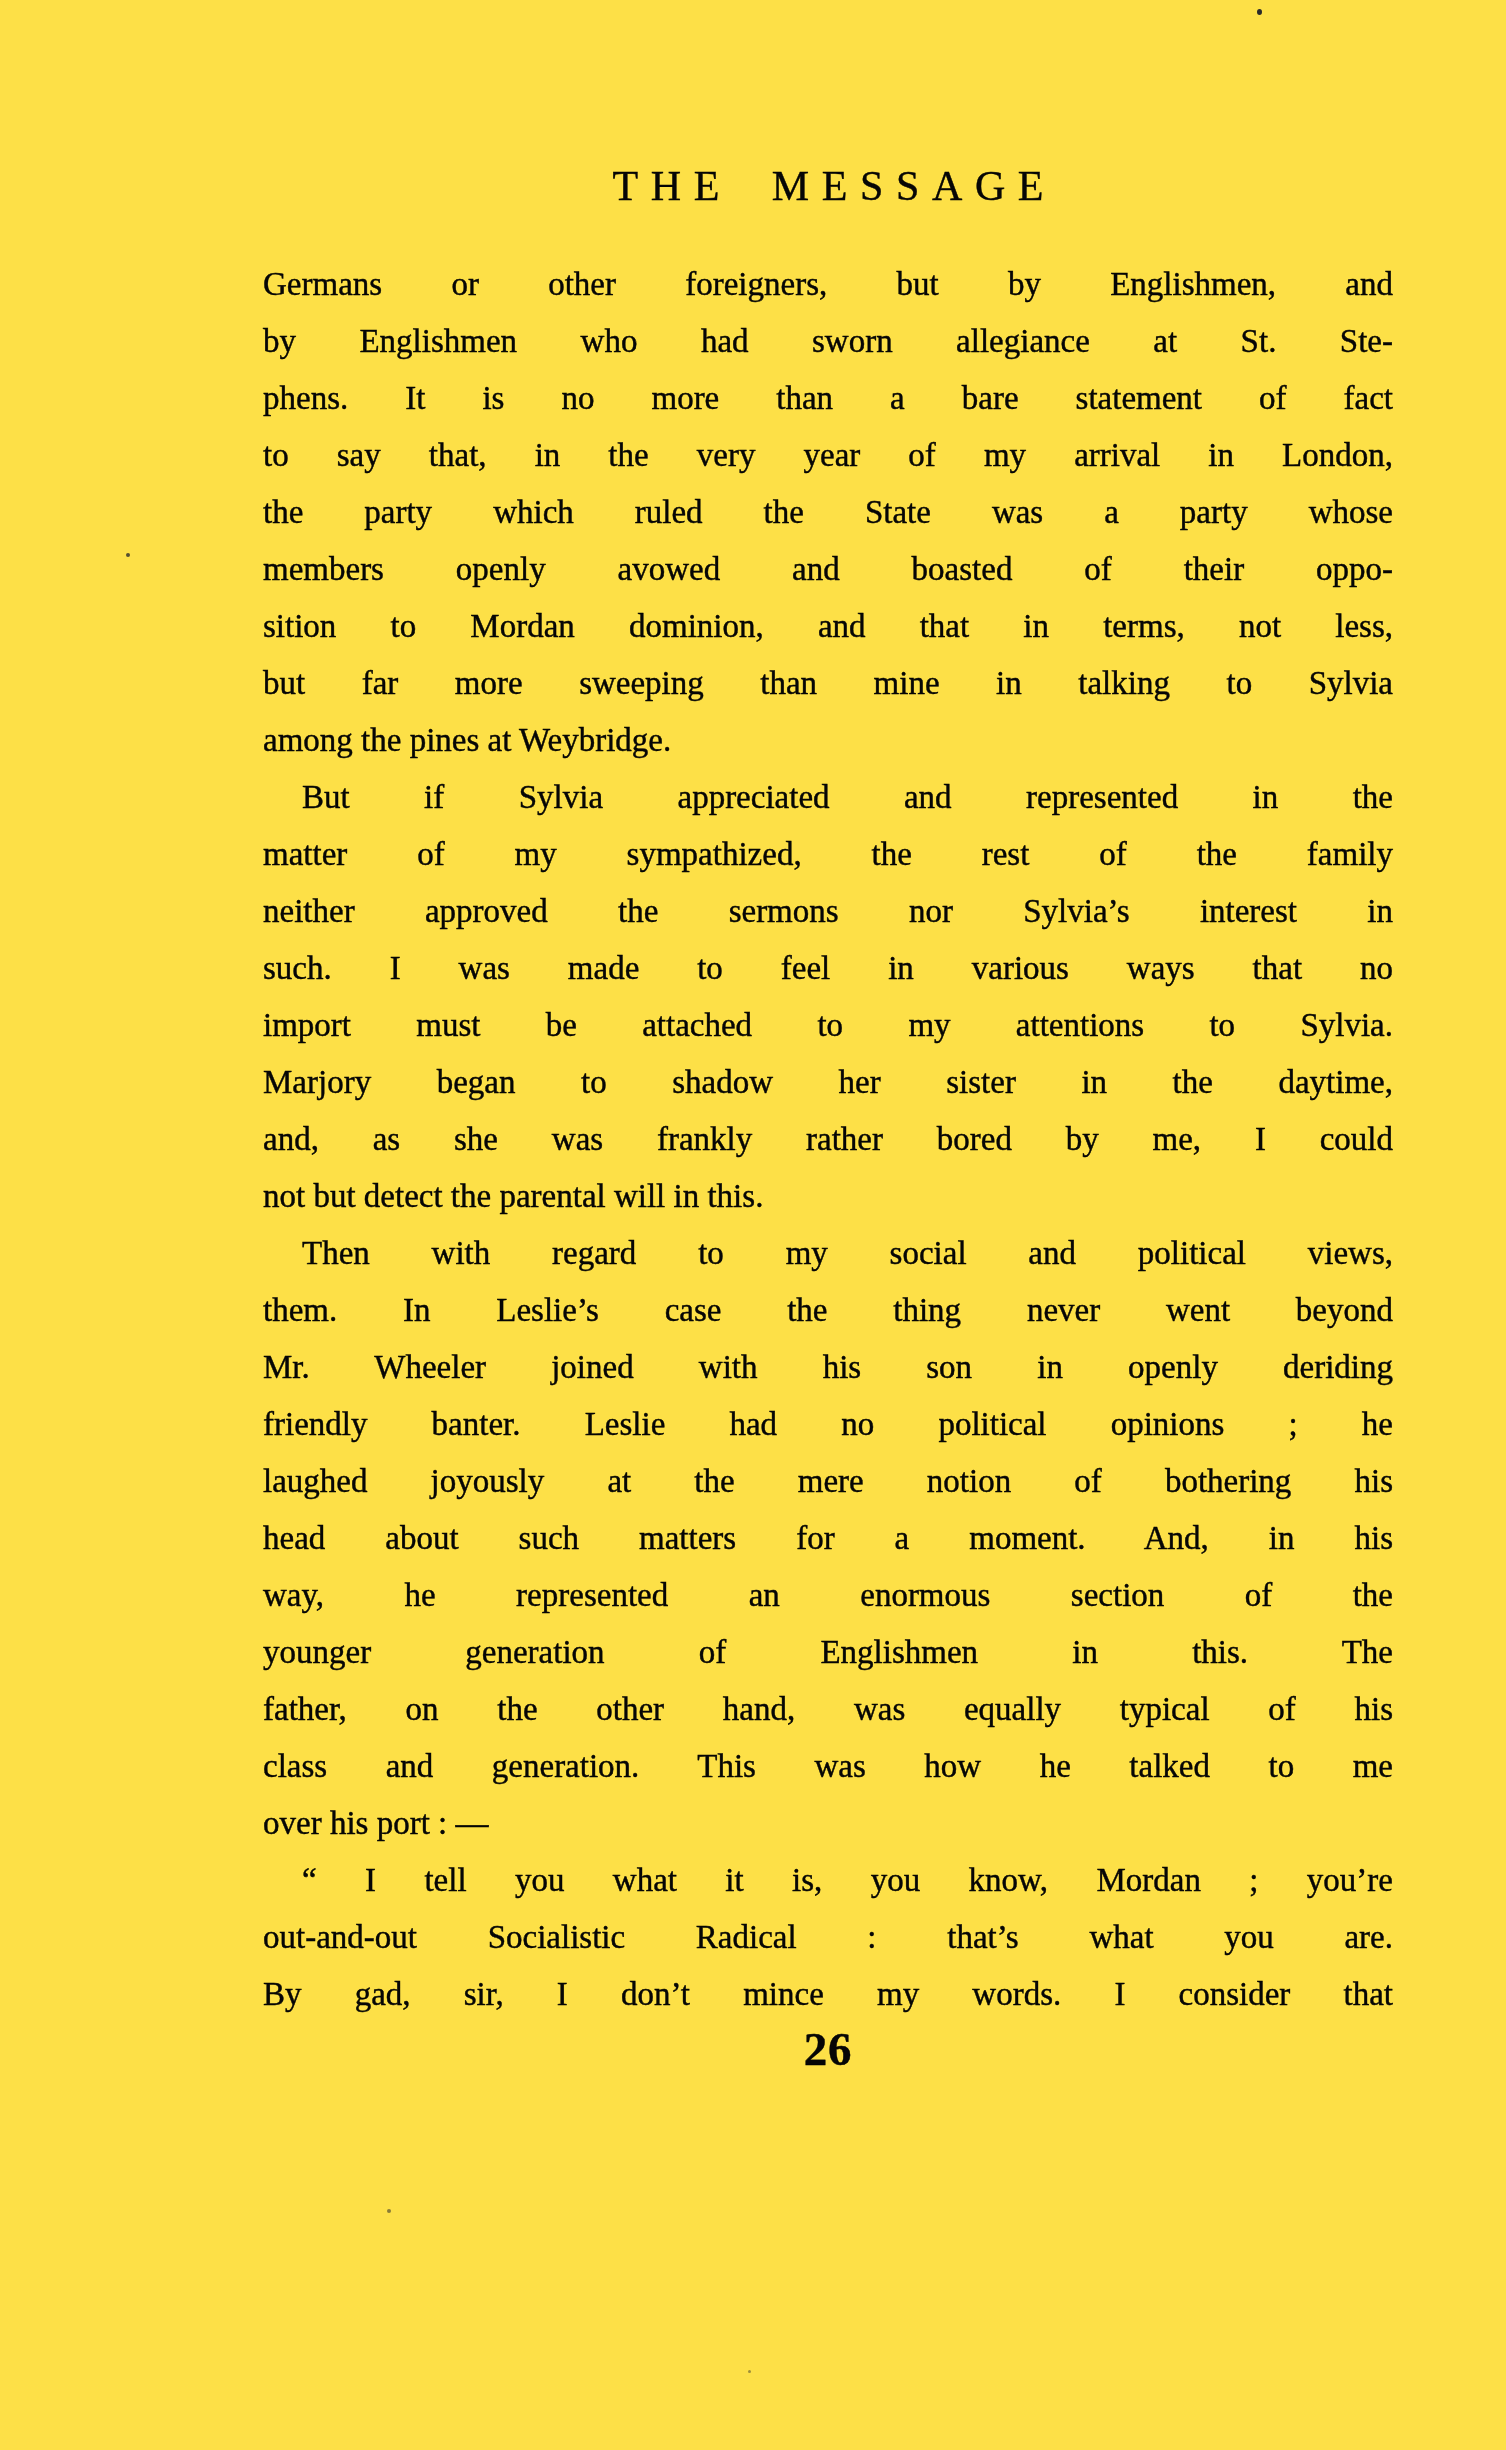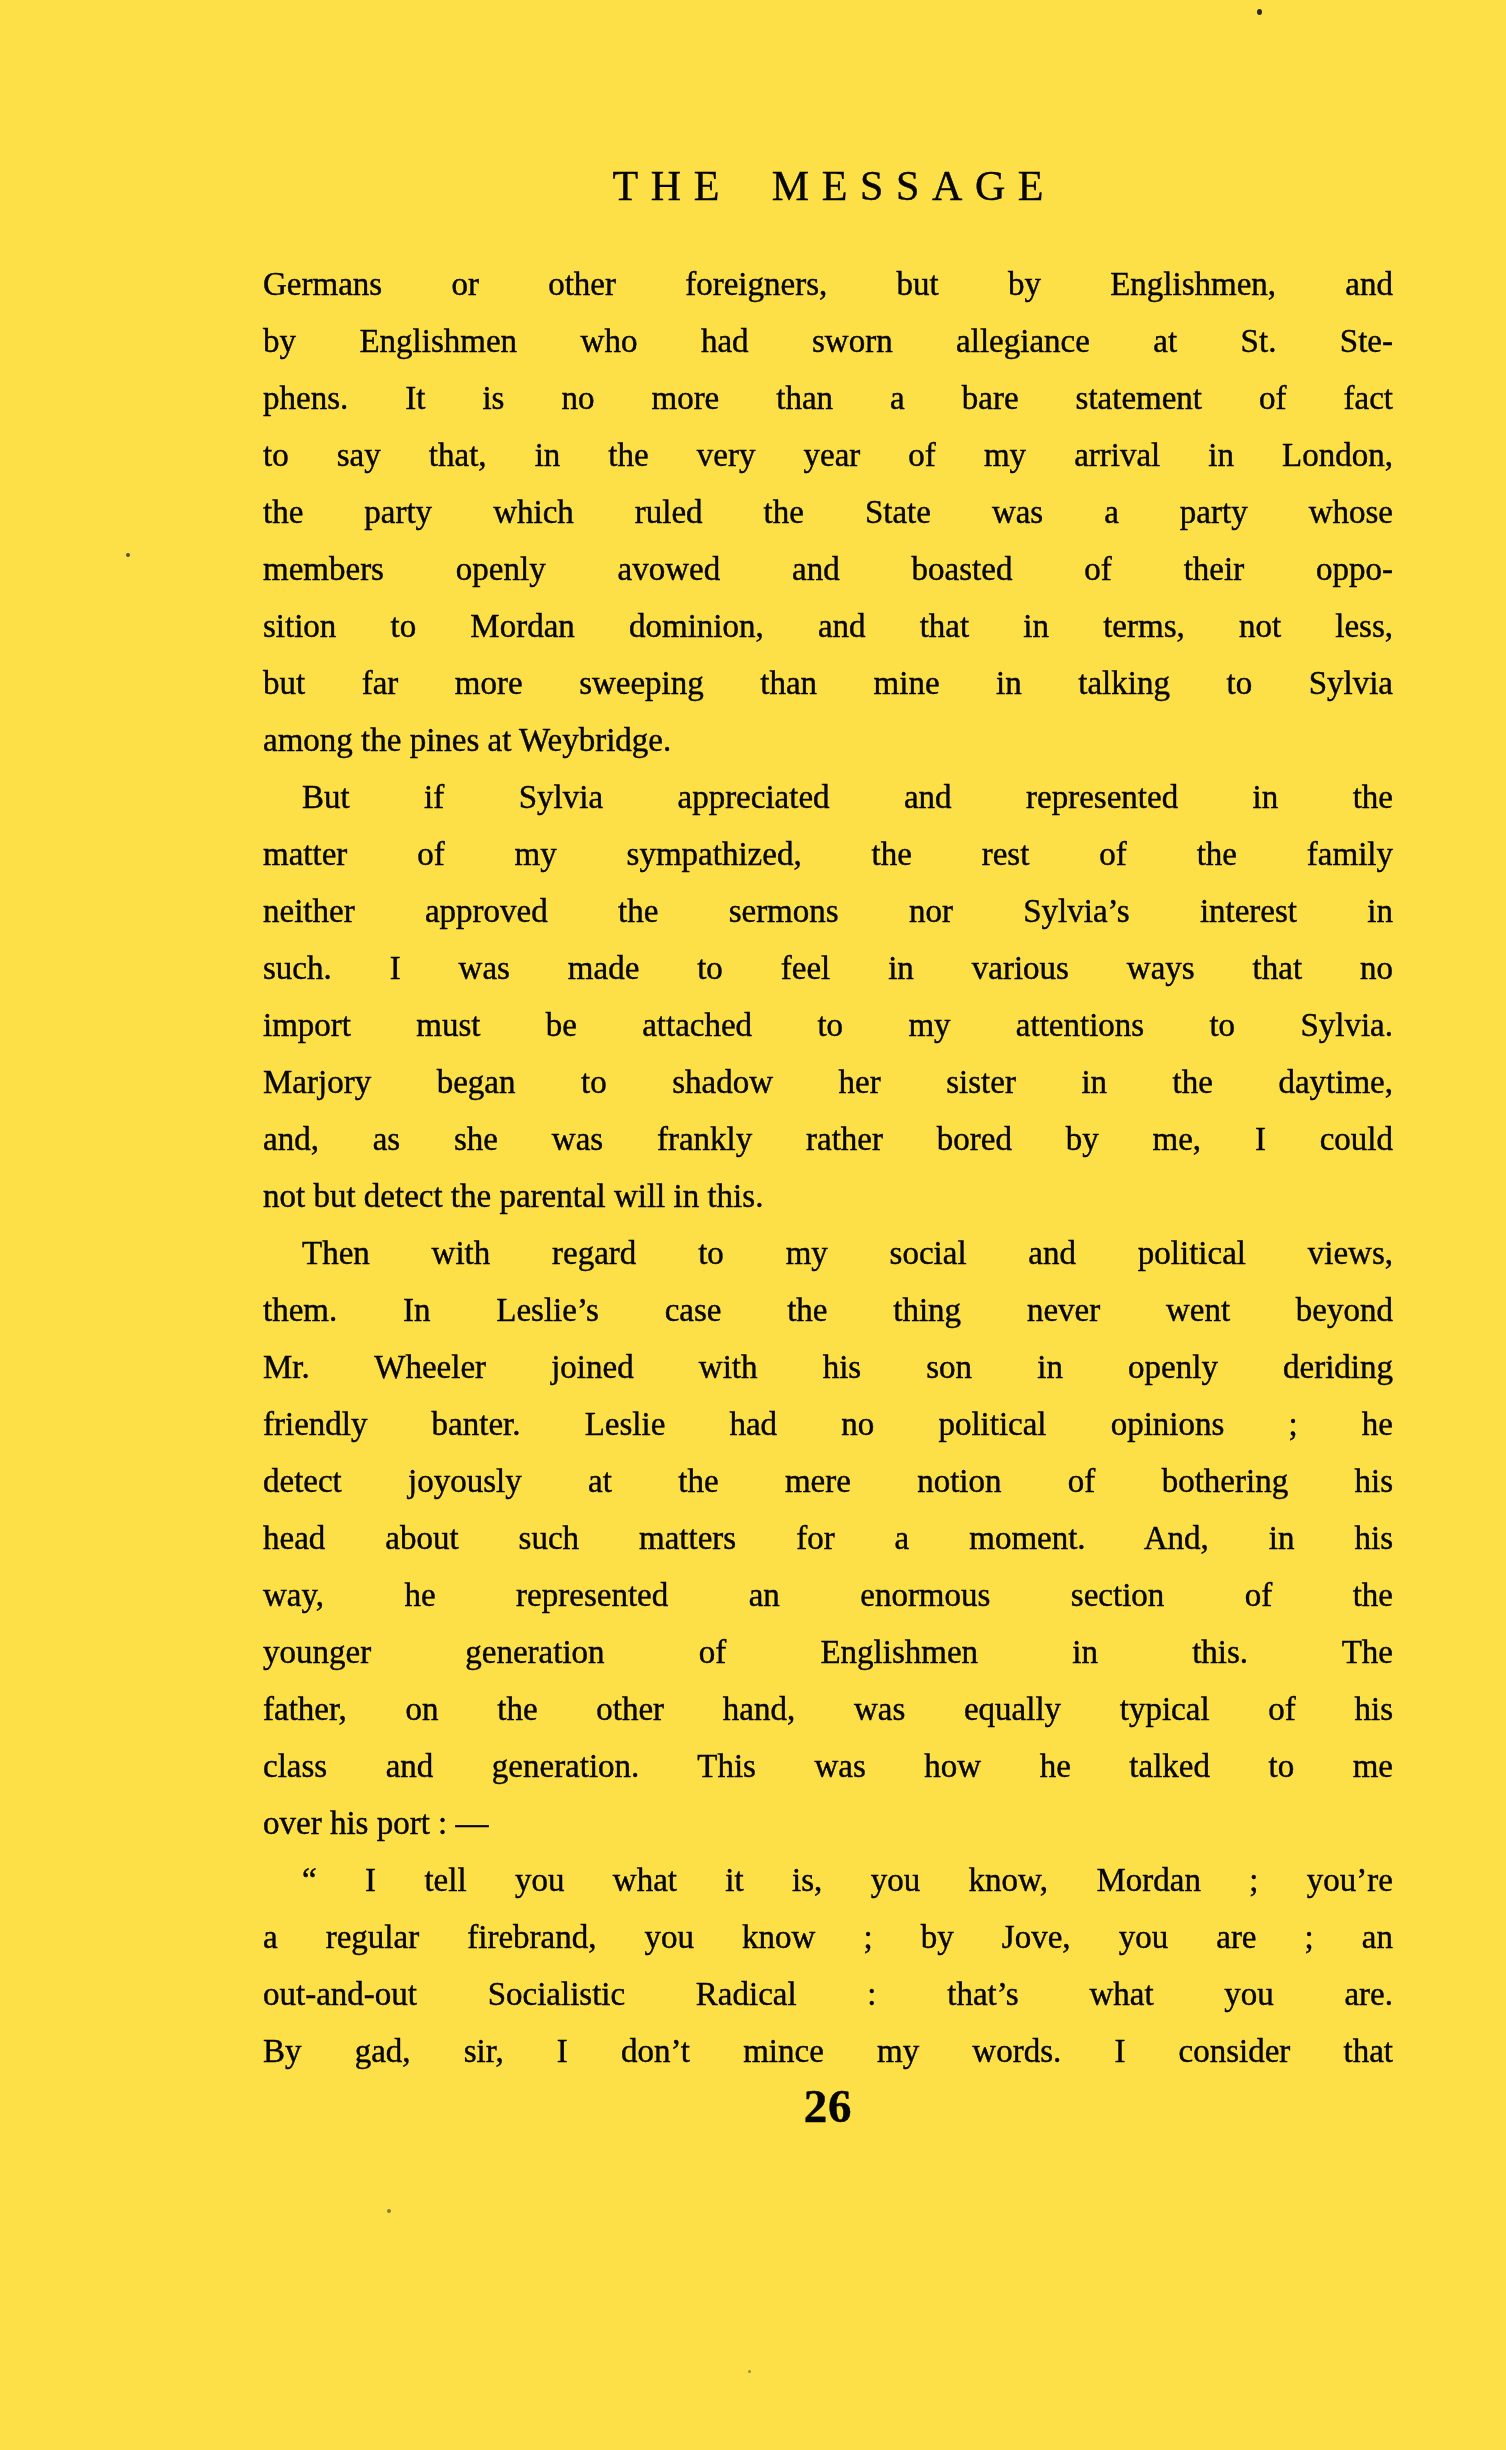--- a/index.html
+++ b/index.html
@@ -100,31 +100,30 @@
           <div class="line">import must be attached to my attentions to Sylvia.</div>
           <div class="line">Marjory began to shadow her sister in the daytime,</div>
           <div class="line">and, as she was frankly rather bored by me, I could</div>
           <div class="line endp">not but detect the parental will in this.</div>
         </div>
         <div class="para">
           <div class="line ind">Then with regard to my social and political views,</div>
           <div class="line">them. In Leslie’s case the thing never went beyond</div>
           <div class="line">Mr. Wheeler joined with his son in openly deriding</div>
           <div class="line">friendly banter. Leslie had no political opinions ; he</div>
-          <div class="line">detect joyously at the mere notion of bothering his</div>
+          <div class="line">laughed joyously at the mere notion of bothering his</div>
           <div class="line">head about such matters for a moment. And, in his</div>
           <div class="line">way, he represented an enormous section of the</div>
           <div class="line">younger generation of Englishmen in this. The</div>
           <div class="line">father, on the other hand, was equally typical of his</div>
           <div class="line">class and generation. This was how he talked to me</div>
           <div class="line endp">over his port : —</div>
         </div>
         <div class="para">
           <div class="line ind">“ I tell you what it is, you know, Mordan ; you’re</div>
-          <div class="line">a regular firebrand, you know ; by Jove, you are ; an</div>
           <div class="line">out-and-out Socialistic Radical : that’s what you are.</div>
           <div class="line">By gad, sir, I don’t mince my words. I consider that</div>
         </div>
       </div>
 
     <div class="page-number">26</div>
   </div>
 </div>
 
 

